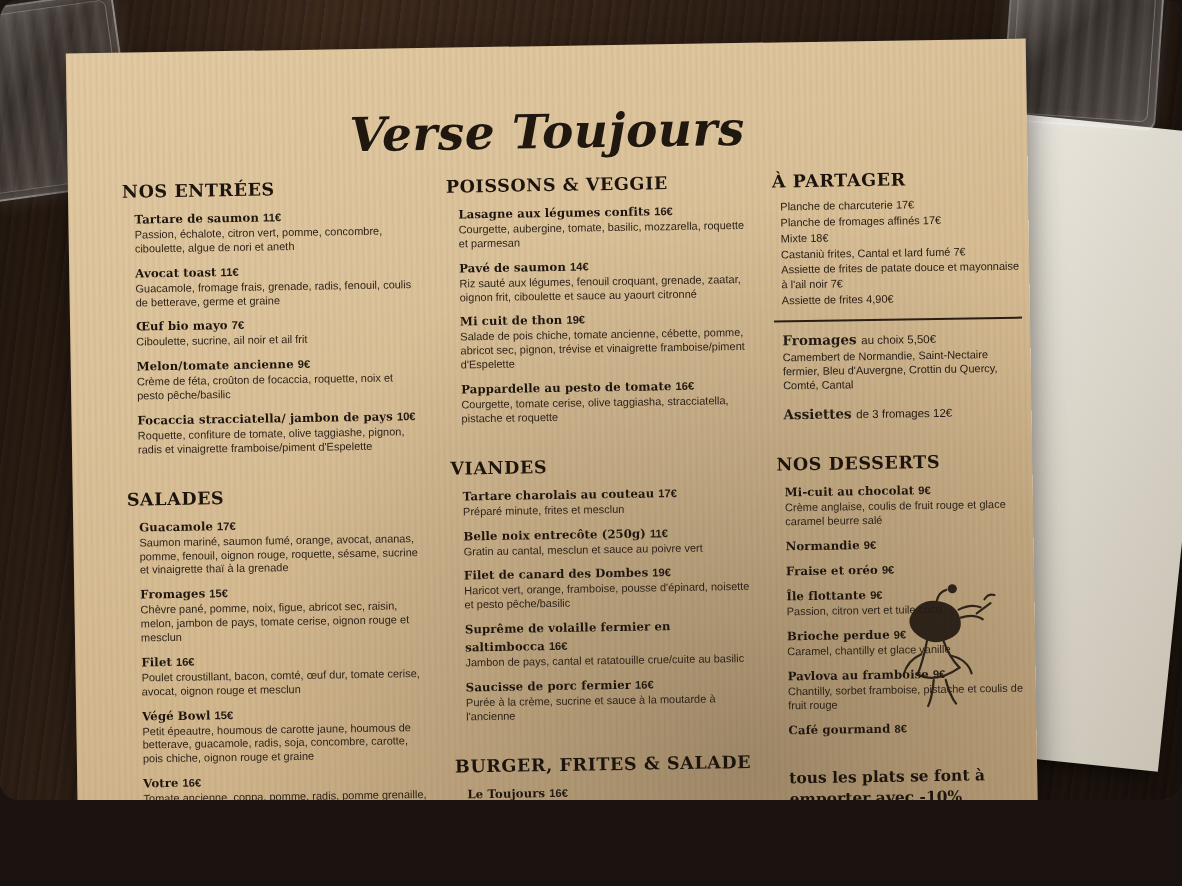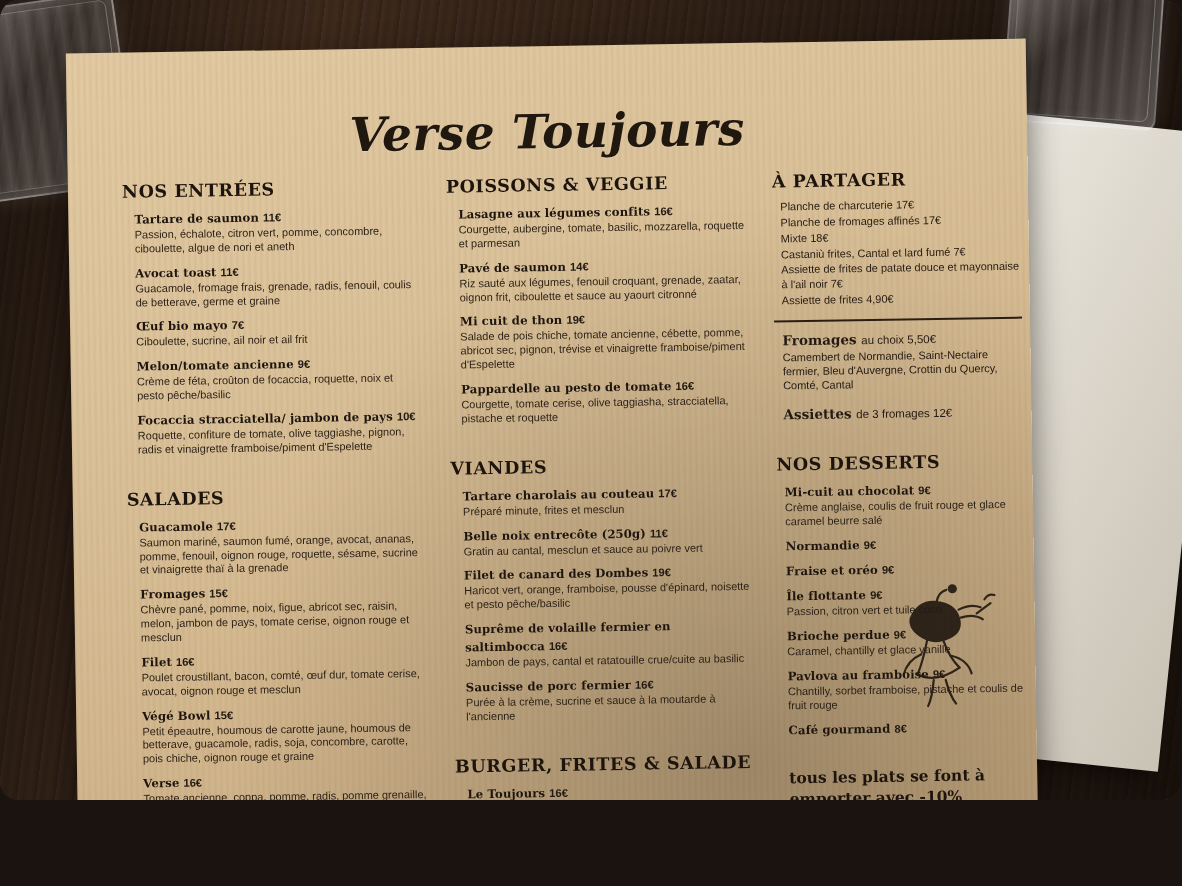--- a/index.html
+++ b/index.html
@@ -280,21 +280,21 @@
             </li>
             <li class="item">
               <span class="name">Filet</span><span class="price">16€</span>
               <div class="desc">Poulet croustillant, bacon, comté, œuf dur, tomate cerise, avocat, oignon rouge et mesclun</div>
             </li>
             <li class="item">
               <span class="name">Végé Bowl</span><span class="price">15€</span>
               <div class="desc">Petit épeautre, houmous de carotte jaune, houmous de betterave, guacamole, radis, soja, concombre, carotte, pois chiche, oignon rouge et graine</div>
             </li>
             <li class="item">
-              <span class="name">Verse</span><span class="price">16€</span>
+              <span class="name">Votre</span><span class="price">16€</span>
               <div class="desc">Tomate ancienne, coppa, pomme, radis, pomme grenaille, framboise, copeau de parmesan, croûton de focaccia, sucrine, radis, haricot vert, cranberry, noisette et pesto pêche/basilic</div>
             </li>
           </ul>
         </div>
 
         <div class="col c2">
 
           <h2 class="section">POISSONS &amp; VEGGIE</h2>
           <ul class="items">
             <li class="item">

